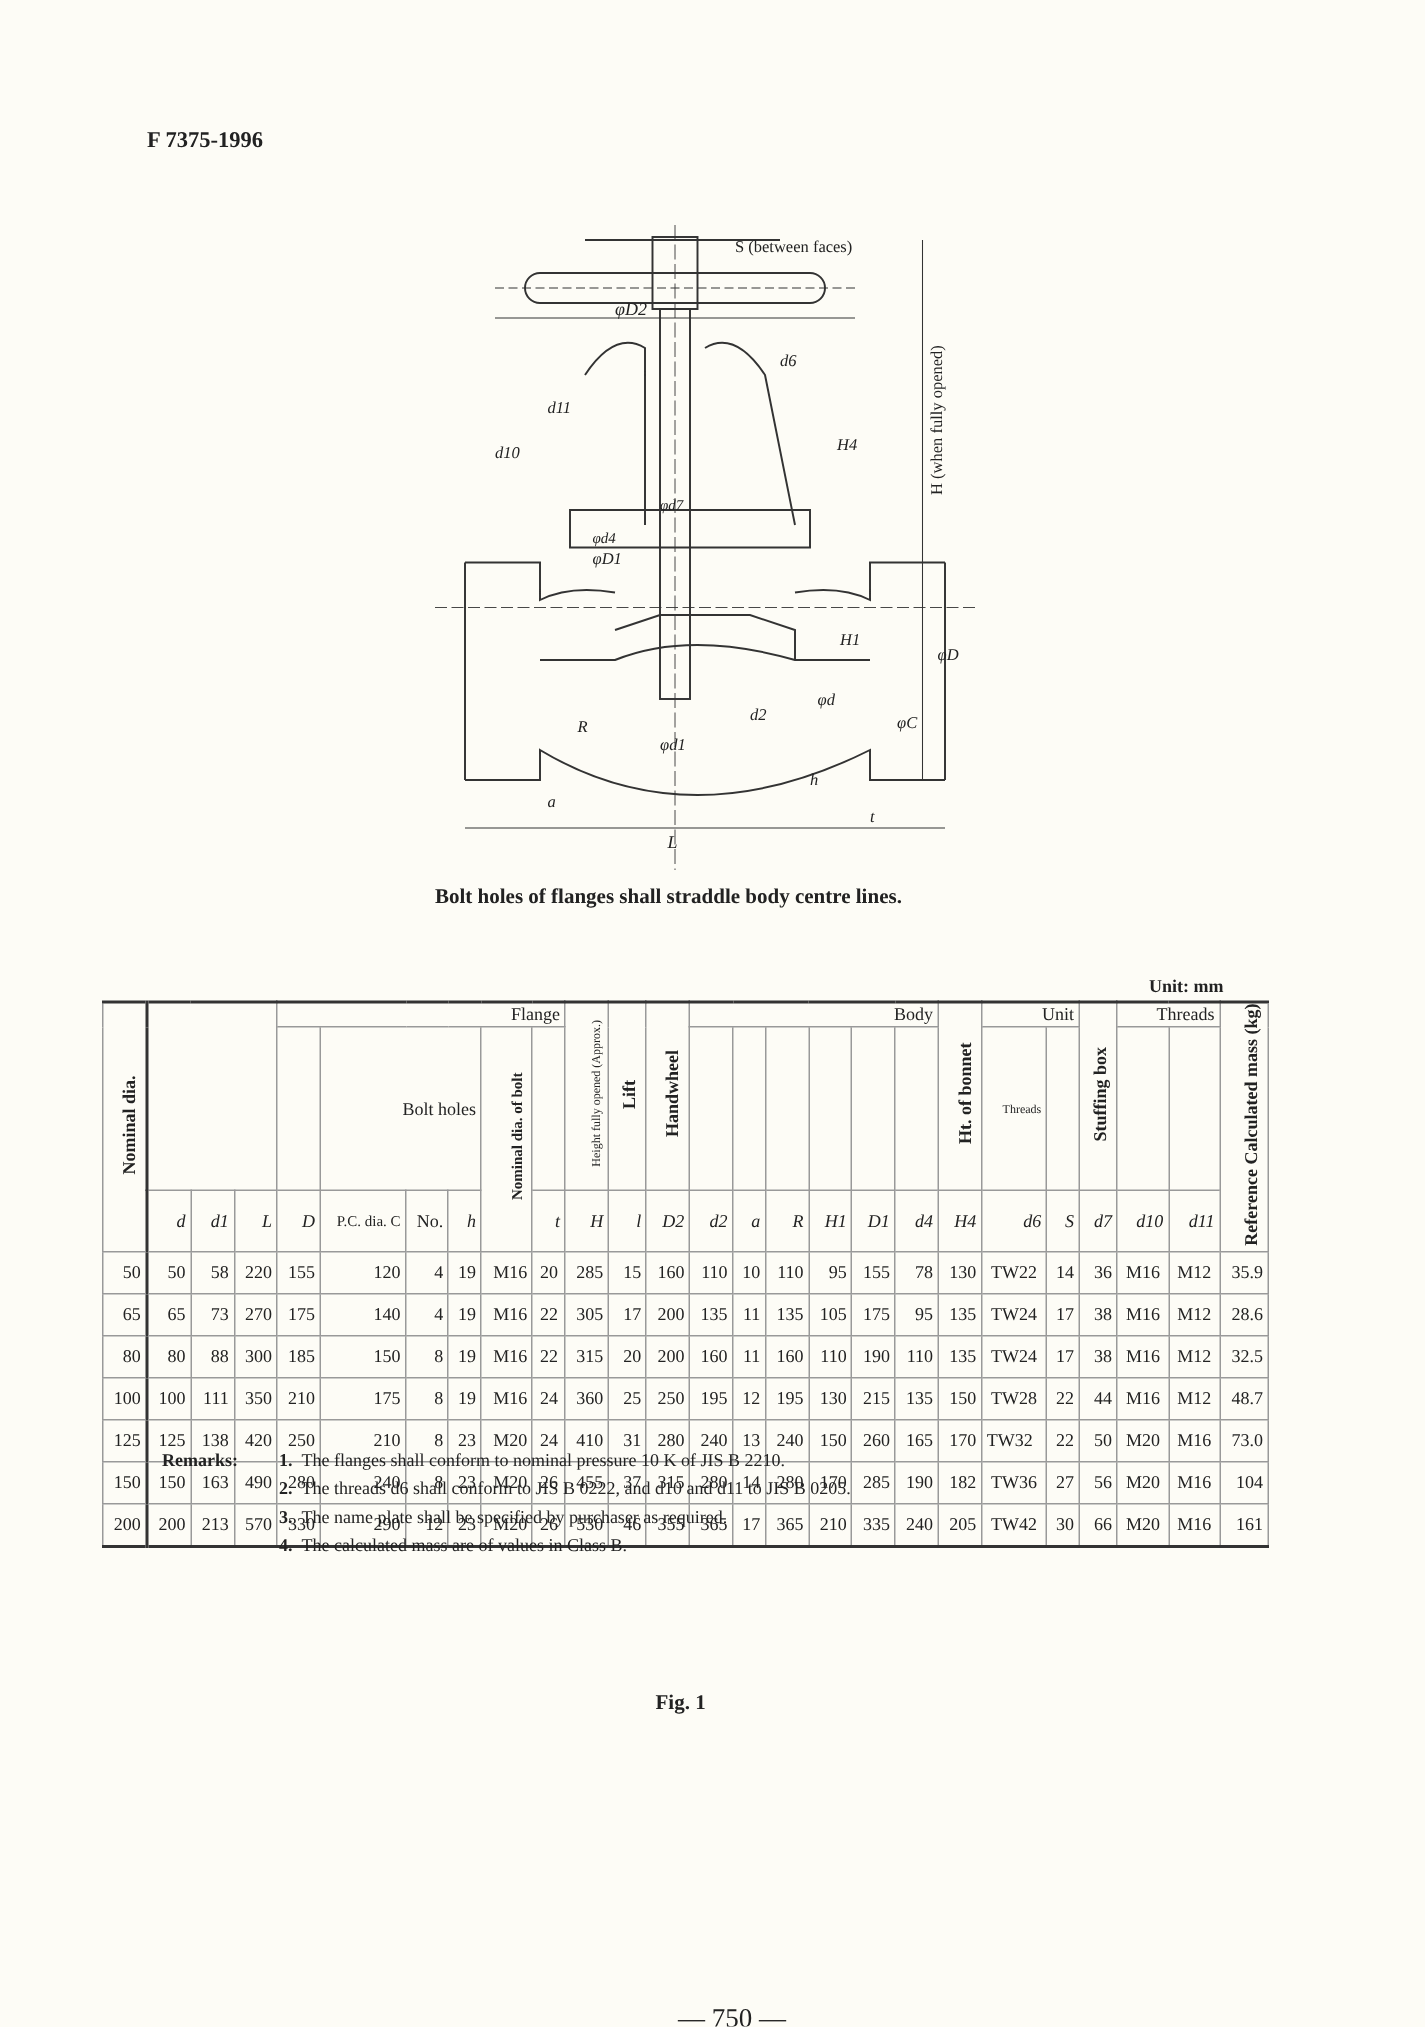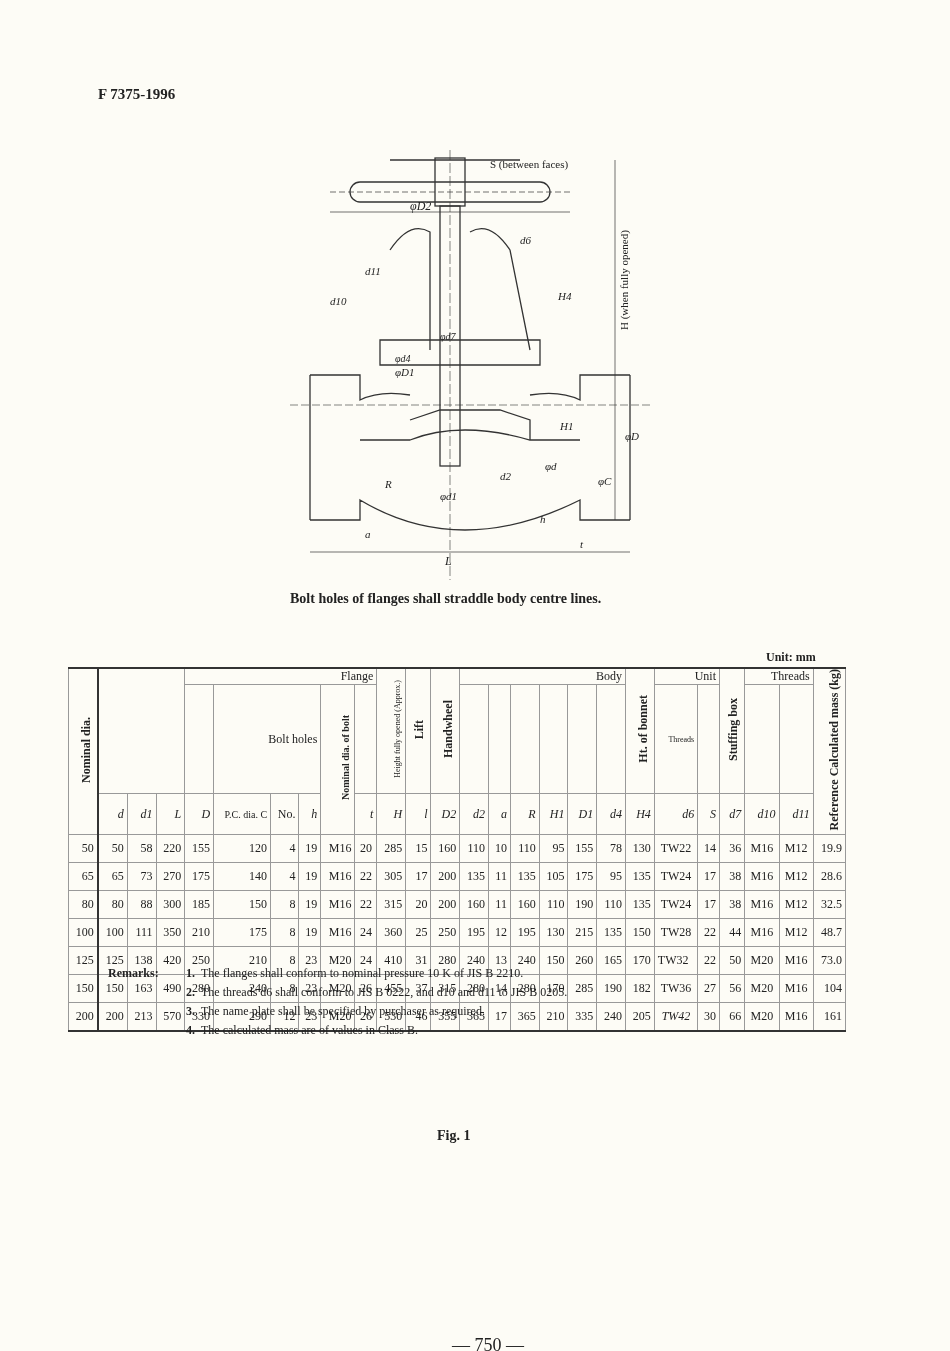--- a/index.html
+++ b/index.html
@@ -160,21 +160,21 @@
         <td>110</td>
         <td>95</td>
         <td>155</td>
         <td>78</td>
         <td>130</td>
         <td style="text-align: center;">TW22</td>
         <td>14</td>
         <td>36</td>
         <td style="text-align: center;">M16</td>
         <td style="text-align: center;">M12</td>
-        <td>19.9</td>
+        <td>35.9</td>
       </tr>
       <tr>
         <td class="nom">65</td>
         <td>65</td>
         <td>73</td>
         <td>270</td>
         <td>175</td>
         <td>140</td>
         <td>4</td>
         <td>19</td>
@@ -323,21 +323,21 @@
         <td>530</td>
         <td>46</td>
         <td>355</td>
         <td>365</td>
         <td>17</td>
         <td>365</td>
         <td>210</td>
         <td>335</td>
         <td>240</td>
         <td>205</td>
-        <td style="text-align: center; font-style: italic;">TW42</td>
+        <td style="text-align: center;">TW42</td>
         <td>30</td>
         <td>66</td>
         <td style="text-align: center;">M20</td>
         <td style="text-align: center;">M16</td>
         <td>161</td>
       </tr>
     </tbody>
 </table>
 
 <div class="abs remarks">

